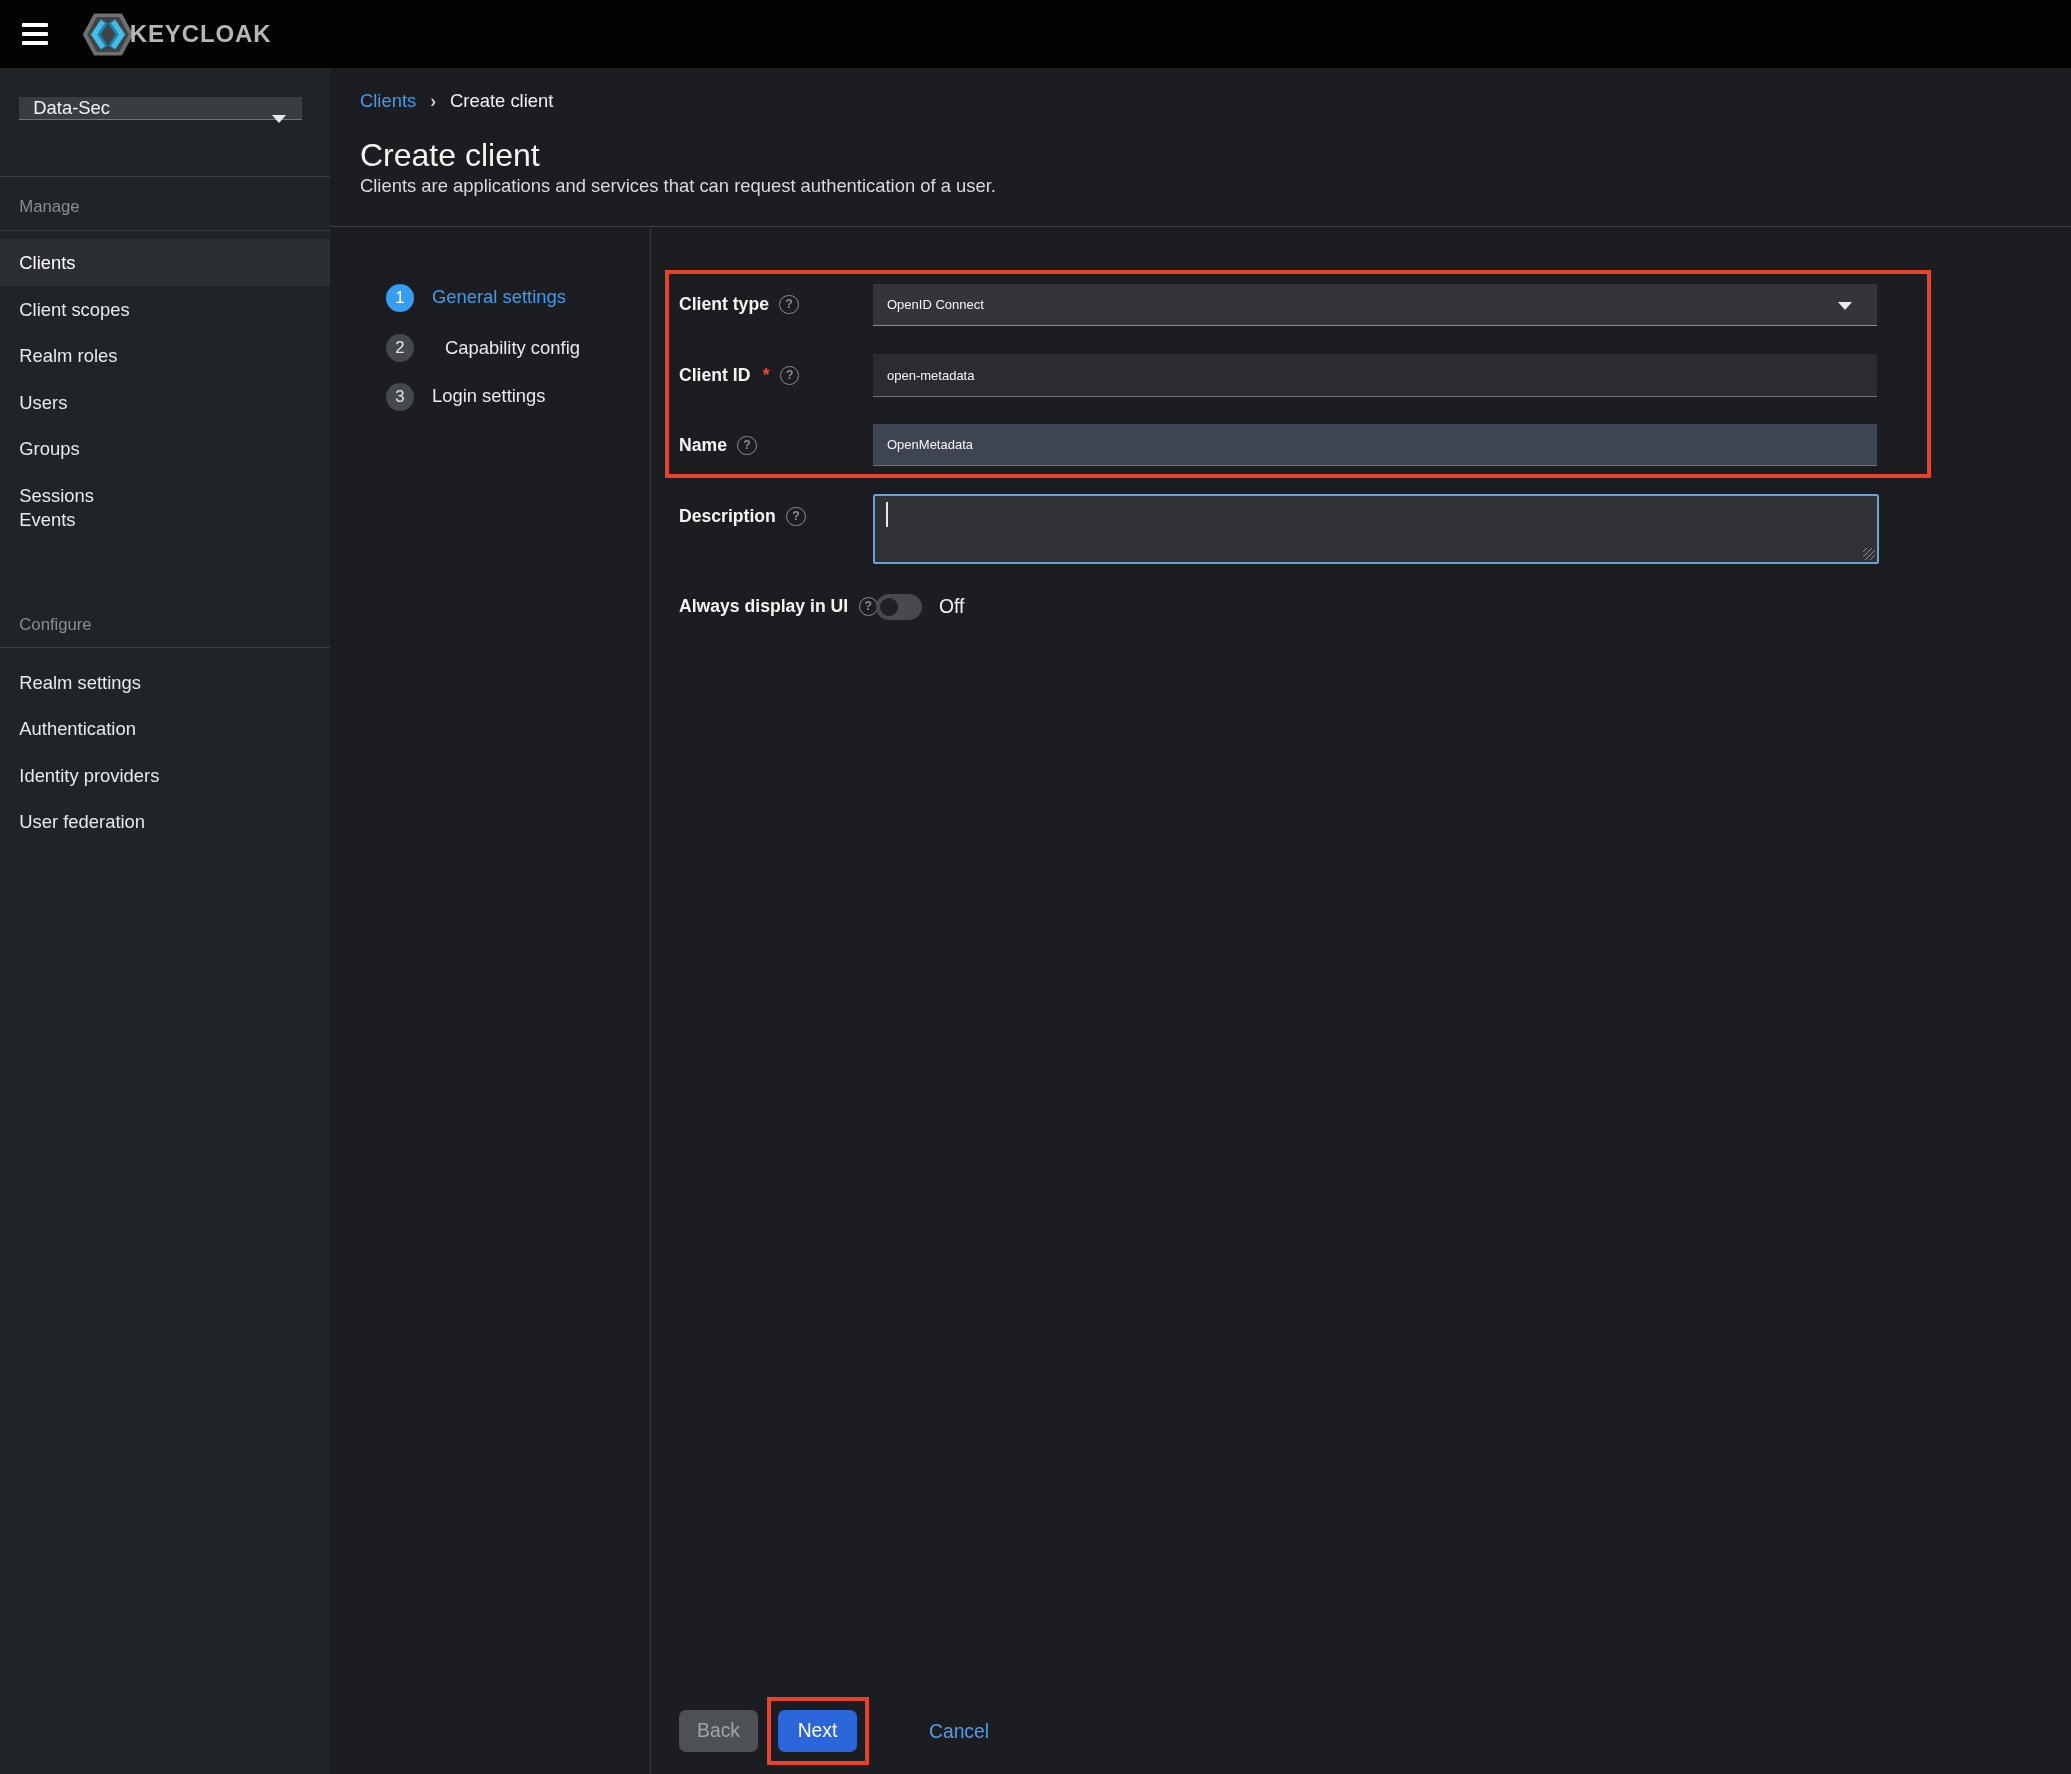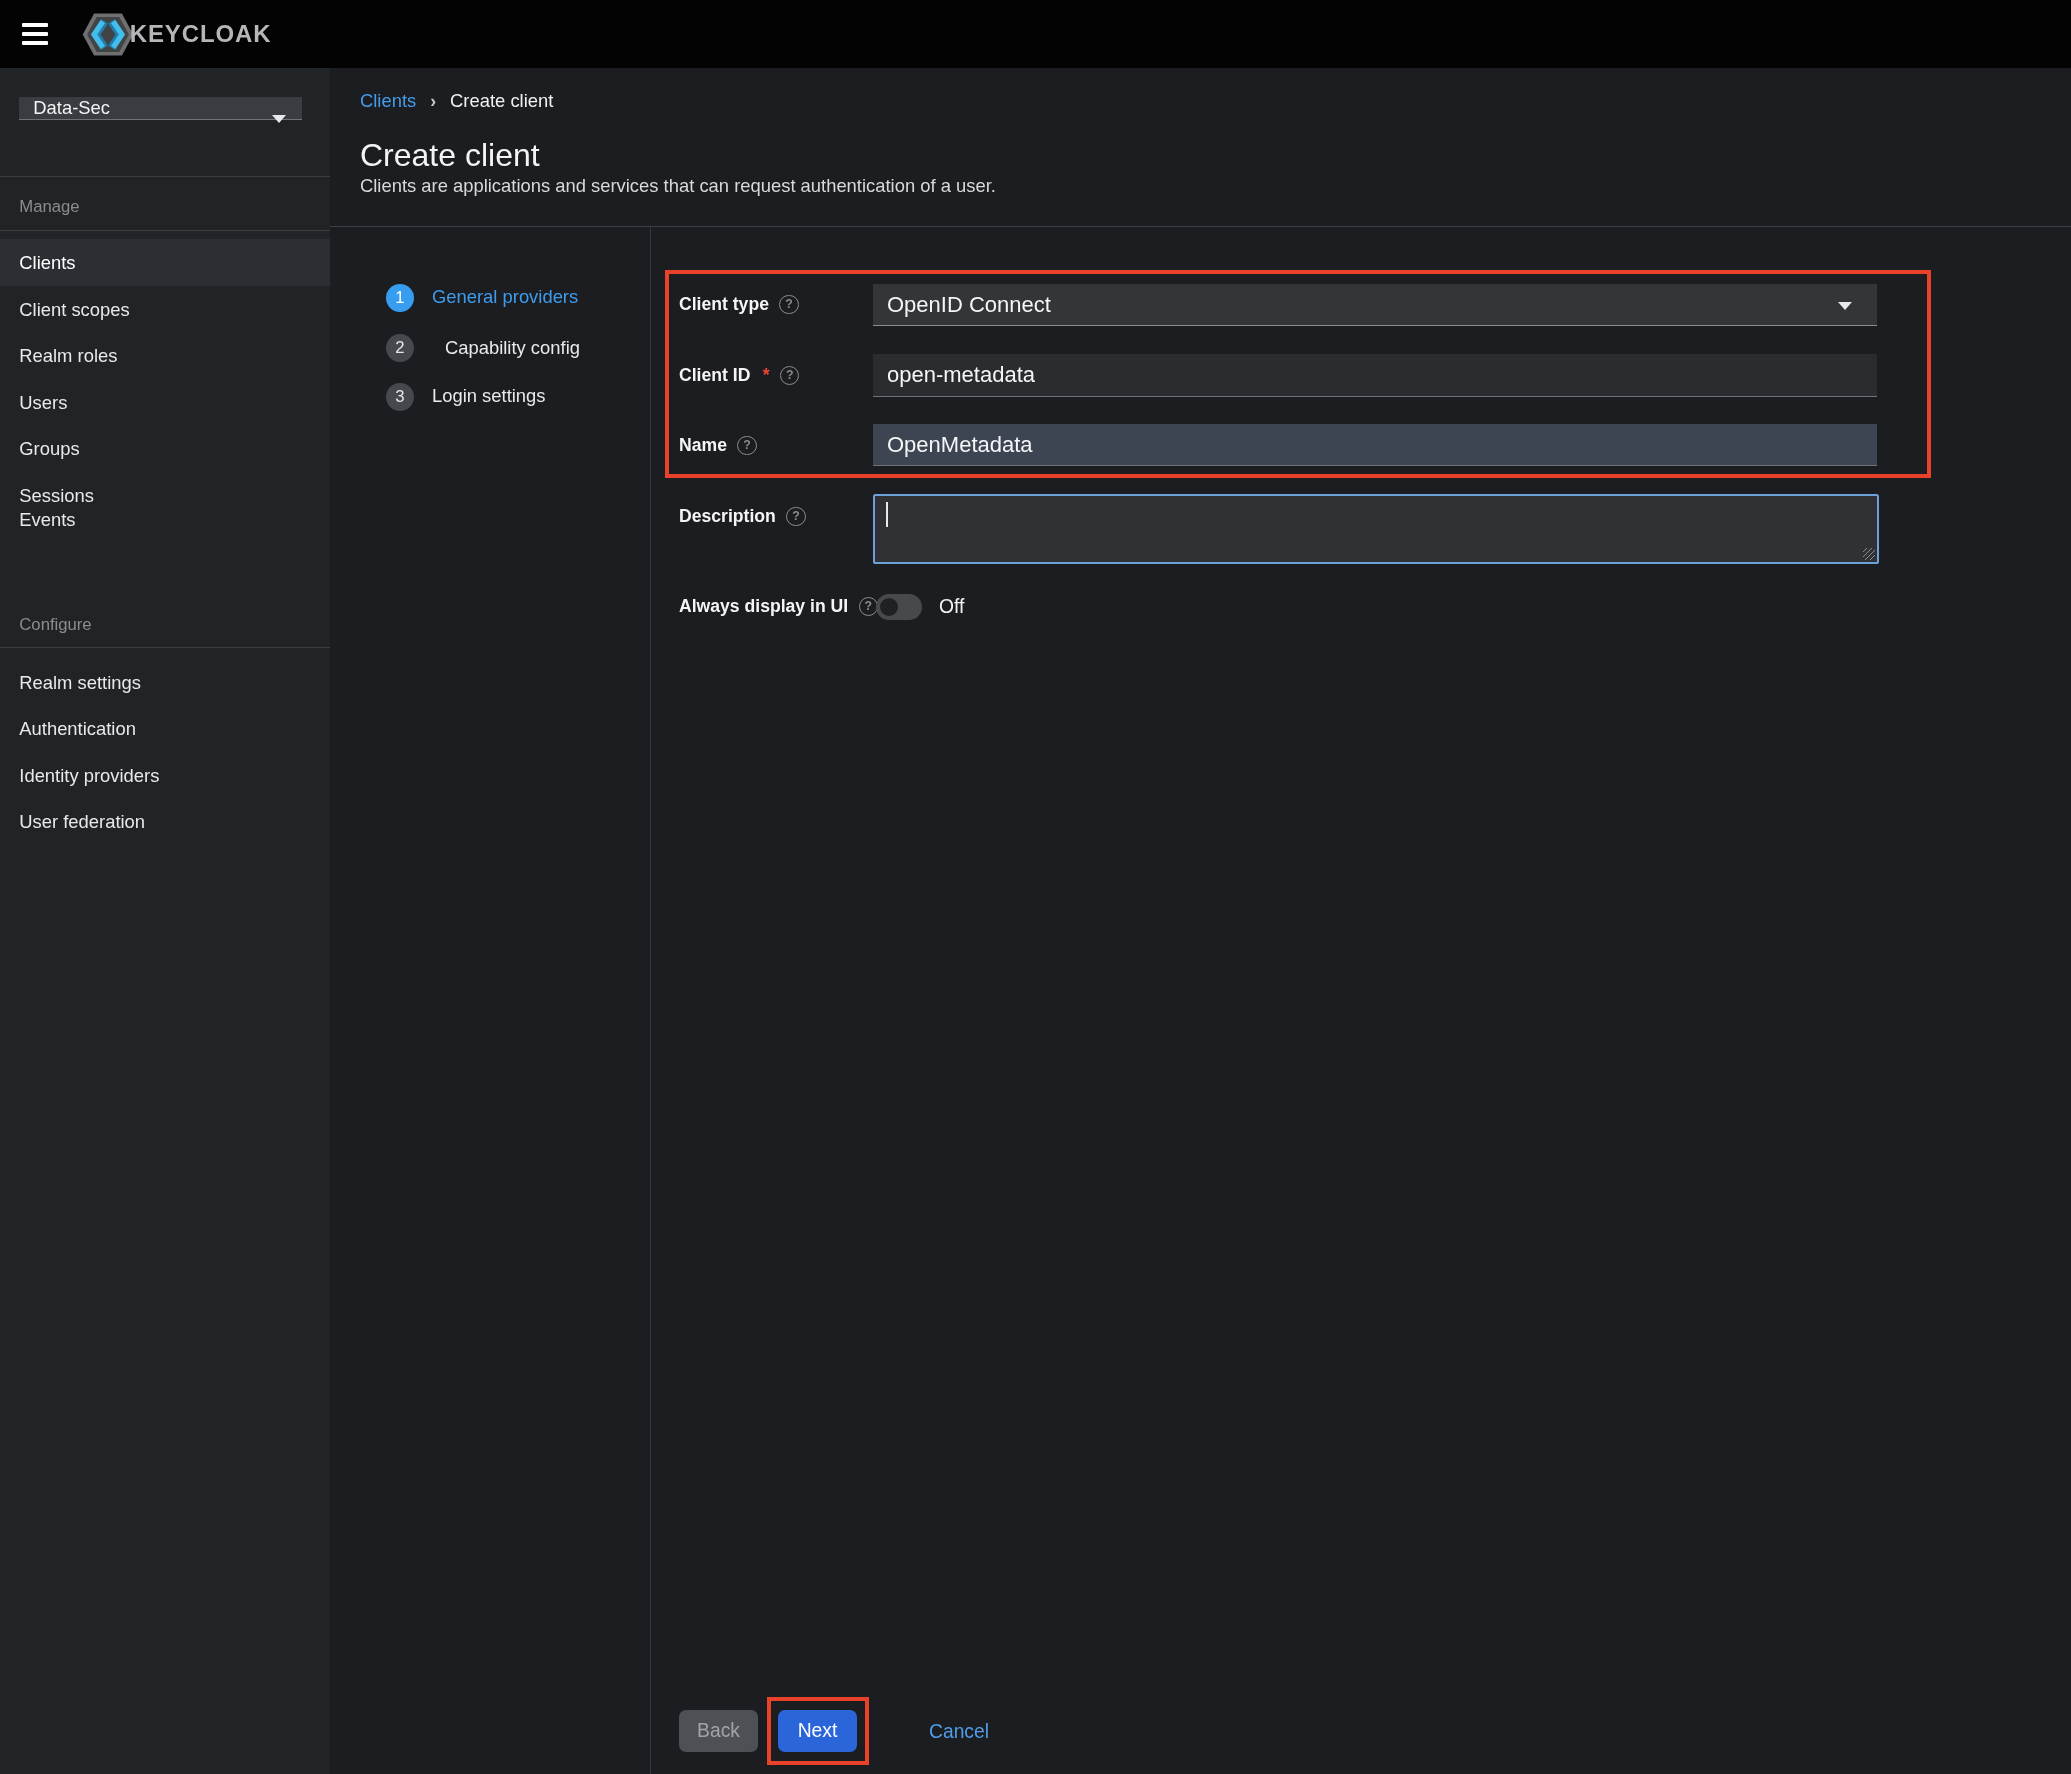--- a/index.html
+++ b/index.html
@@ -47,21 +47,21 @@
   .step-label.active{color:#3f9ced;cursor:pointer;}
   .step-label.idle{color:#e9eaeb;cursor:pointer;}
 
   
   .form-label{left:679px;display:flex;align-items:center;gap:10.5px;font-size:17.6px;
               font-weight:bold;color:#f5f5f6;}
   .req{color:#ee4633;font-size:17.6px;margin-left:1.8px;}
   .help-icon{width:19.3px;height:19.3px;border-radius:50%;border:1.8px solid #8a8d90;box-sizing:border-box;
              display:flex;align-items:center;justify-content:center;font-size:12.3px;font-weight:bold;
              color:#8a8d90;cursor:pointer;}
-  .fld{left:873px;width:1004px;box-sizing:border-box;font-size:22px;color:#f5f6f7;
+  .fld{left:873px;width:1004px;box-sizing:border-box;font-size:13px;color:#f5f6f7;
        display:flex;align-items:center;padding:0 14px;}
   .select-fld{height:42px;background:#333539;border-bottom:0.9px solid #8a8d90;cursor:pointer;}
   .select-caret{position:absolute;right:24.6px;top:18.4px;width:0;height:0;
                 border-left:7px solid transparent;border-right:7px solid transparent;
                 border-top:8px solid #e8e9ea;}
   .input-fld{height:43px;background:#2a2c30;border:none;border-bottom:0.9px solid #6e7175;
              outline:none;font-family:"Liberation Sans",sans-serif;}
   .name-fld{background:#3d4452;}
   .textarea-fld{left:873px;top:494px;width:1006px;height:70px;background:#2f3135;
                 border:2.6px solid #6da2d8;border-radius:2.6px;box-sizing:border-box;cursor:text;}
@@ -159,21 +159,21 @@
     <span class="crumb-current">Create client</span>
   </div>
   <div class="abs page-title">Create client</div>
   <div class="abs page-subtitle">Clients are applications and services that can request authentication of a user.</div>
   <div class="abs header-divider"></div>
   <div class="abs v-divider"></div>
 
   <div class="abs step-circle active" style="left:386px;top:284px;">
     <span>1</span>
     </div>
-  <div class="abs step-label active" style="left:432px;top:286px;">General providers</div>
+  <div class="abs step-label active" style="left:432px;top:286px;">General settings</div>
 
   <div class="abs step-circle idle" style="left:386px;top:334px;">
     <span>2</span>
     </div>
   <div class="abs step-label idle" style="left:432px;top:337px;margin-left:13px;">Capability config</div>
 
   <div class="abs step-circle idle" style="left:386px;top:383px;">
     <span>3</span>
     </div>
   <div class="abs step-label idle" style="left:432px;top:385px;">Login settings</div>

